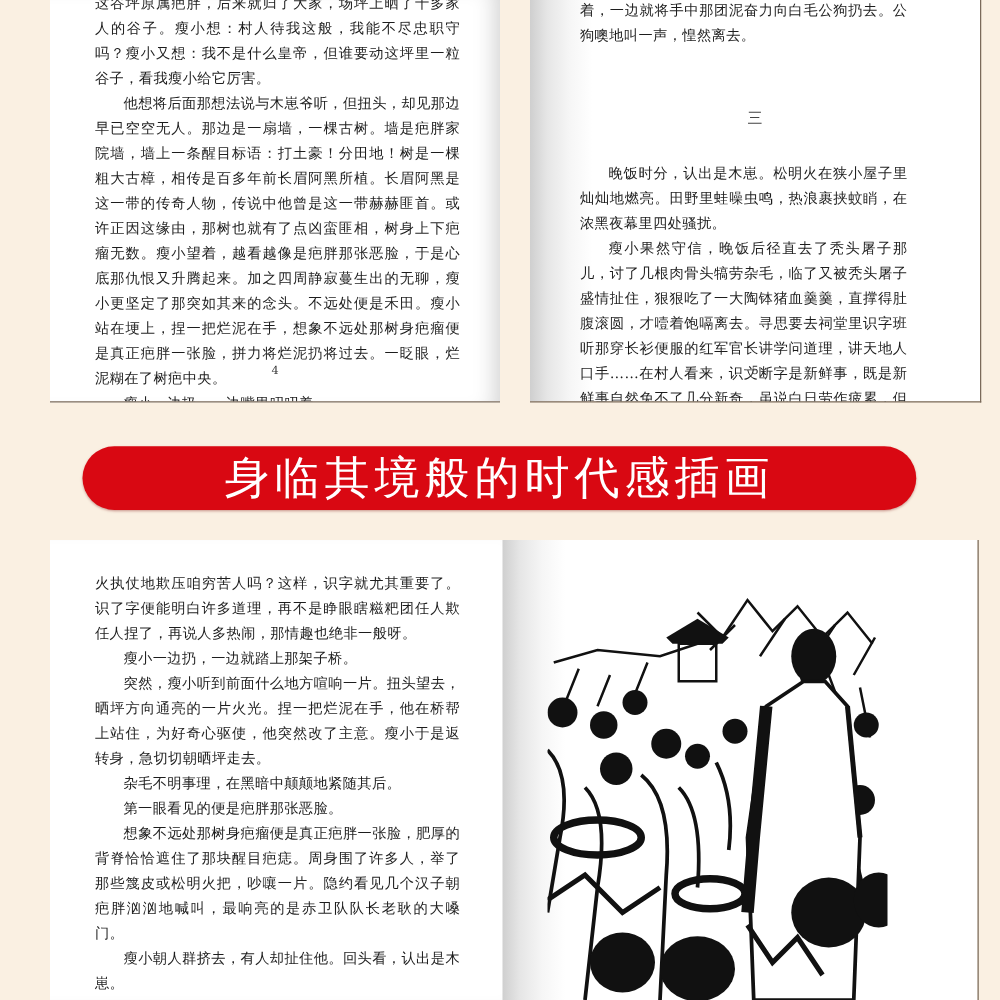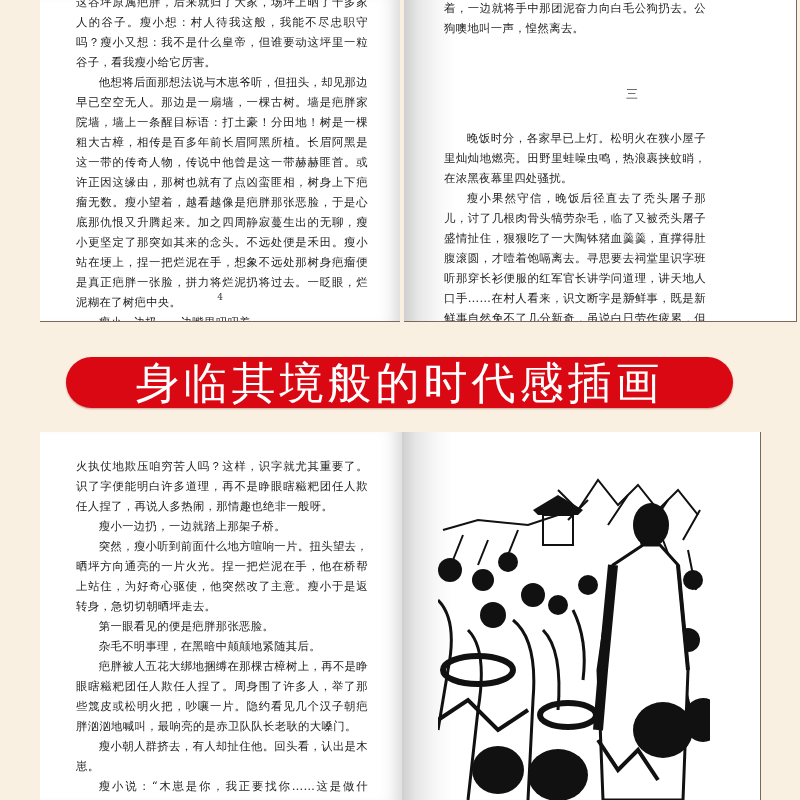--- a/index.html
+++ b/index.html
@@ -9,22 +9,22 @@
     position:relative;
     font-family:"DejaVu Serif","Liberation Serif",serif;
   }
   .page {
     position:absolute; background:#ffffff; overflow:hidden;
   }
   .left-page { box-shadow: inset -18px 0 18px -14px rgba(0,0,0,0.18); }
   .right-page { background: linear-gradient(to right, #cfcfcf 0px, #e6e6e6 14px, #f6f6f6 32px, #ffffff 50px); }
   .top-spread .page { top:0; height:321px; border-bottom:1px solid #7a6a5a; }
   .top-spread .left-page { left:40px; width:360px; }
-  .top-spread .right-page { left:404px; width:360px; border-right:1px solid #7a6a5a;padding-left:32px; }
-  .bottom-spread .page { top:432px; height:368px; }
+  .top-spread .right-page { left:424px; width:360px; border-right:1px solid #7a6a5a; }
+  .bottom-spread .page { top:432px; height:368px;padding-left:22px; }
   .bottom-spread .left-page { left:40px; width:362px; }
   .bottom-spread .right-page { left:402px; width:358px; border-right:1px solid #7a6a5a; }
 
   .text {
     position:absolute; color:#1d1d1d;
     font-size:11.4px; line-height:20px; letter-spacing:0.3px;
     text-align:justify;
   }
   .text p { margin:0; text-indent:2em; }
   .text p.noindent { text-indent:0; }
@@ -36,21 +36,21 @@
   }
 
   .banner {
     position:absolute; left:66px; top:357px; width:667px; height:51px;
     background:#d90812; border-radius:26px;
     box-shadow: 0 1px 2px rgba(120,0,0,0.35);
     display:flex; align-items:center; justify-content:center;
   }
   .banner span {
     color:#ffffff; font-family:"DejaVu Sans","Liberation Sans",sans-serif;
-    font-size:44px; letter-spacing:4px; line-height:1;
+    font-size:36px; letter-spacing:4px; line-height:1;
   }
 
   .illustration {
     position:absolute; left:36px; top:38px; width:272px; height:330px;
   }
 </style>
 </head>
 <body>
 
 <div class="top-spread">
@@ -63,40 +63,40 @@
     </div>
     <div class="page-num" style="top:292px;">4</div>
   </div>
 
   <div class="page right-page">
     <div class="text" style="left:40px; top:-2px; width:262px;">
       <p class="noindent">着，一边就将手中那团泥奋力向白毛公狗扔去。公狗噢地叫一声，惶然离去。</p>
     </div>
     <div class="chapter-mark" style="top:86px;">三</div>
     <div class="text" style="left:40px; top:128px; width:262px;">
-      <p>晚饭时分，各家早已上灯。松明火在狭小屋子里灿灿地燃亮。田野里蛙噪虫鸣，热浪裹挟蚊睄，在浓黑夜幕里四处骚扰。</p>
+      <p>晚饭时分，认出是木崽。松明火在狭小屋子里灿灿地燃亮。田野里蛙噪虫鸣，热浪裹挟蚊睄，在浓黑夜幕里四处骚扰。</p>
       <p>瘦小果然守信，晚饭后径直去了秃头屠子那儿，讨了几根肉骨头犒劳杂毛，临了又被秃头屠子盛情扯住，狠狠吃了一大陶钵猪血羹羹，直撑得肚腹滚圆，才噎着饱嗝离去。寻思要去祠堂里识字班听那穿长衫便服的红军官长讲学问道理，讲天地人口手……在村人看来，识文断字是新鲜事，既是新鲜事自然免不了几分新奇，虽说白日劳作疲累，但大人细伢都愿在那聚聚。想想，长衫先生的话也确十分在理，他疤胖不就是仗着能识文断字能玩几分花样鬼点才越发明</p>
     </div>
     <div class="page-num" style="top:292px;">5</div>
   </div>
 </div>
 
 <div class="banner">
   <span>身临其境般的时代感插画</span>
 </div>
 
 <div class="bottom-spread">
   <div class="page left-page">
     <div class="text" style="left:36px; top:24px; width:292px;">
       <p class="noindent">火执仗地欺压咱穷苦人吗？这样，识字就尤其重要了。识了字便能明白许多道理，再不是睁眼瞎糍粑团任人欺任人捏了，再说人多热闹，那情趣也绝非一般呀。</p>
       <p>瘦小一边扔，一边就踏上那架子桥。</p>
       <p>突然，瘦小听到前面什么地方喧响一片。扭头望去，晒坪方向通亮的一片火光。捏一把烂泥在手，他在桥帮上站住，为好奇心驱使，他突然改了主意。瘦小于是返转身，急切切朝晒坪走去。</p>
+      <p>杂毛不明事理，在黑暗中颠颠地紧随其后。</p>
       <p>第一眼看见的便是疤胖那张恶脸。</p>
-      <p>杂毛不明事理，在黑暗中颠颠地紧随其后。</p>
-      <p>疤胖被人五花大绑地捆缚在那棵古樟树上，再不是睁眼瞎糍粑团任人欺任人捏了。周身围了许多人，举了那些篾皮或松明火把，吵嚷一片。隐约看见几个汉子朝疤胖汹汹地喊叫，最响亮的是赤卫队队长老耿的大嗓门。</p>
+      <p>想象不远处那树身疤瘤便是真正疤胖一张脸，肥厚的背脊恰恰遮住了那块醒目疤痣。周身围了许多人，举了那些篾皮或松明火把，吵嚷一片。隐约看见几个汉子朝疤胖汹汹地喊叫，最响亮的是赤卫队队长老耿的大嗓门。</p>
       <p>瘦小朝人群挤去，有人却扯住他。回头看，认出是木崽。</p>
       <p>瘦小说：“木崽是你，我正要找你……这是做什么？”</p>
 
     </div>
   </div>
 
   <div class="page right-page">
     <svg class="illustration" viewBox="0 0 272 330">
 
       <g stroke="#111" stroke-width="2" fill="none">

